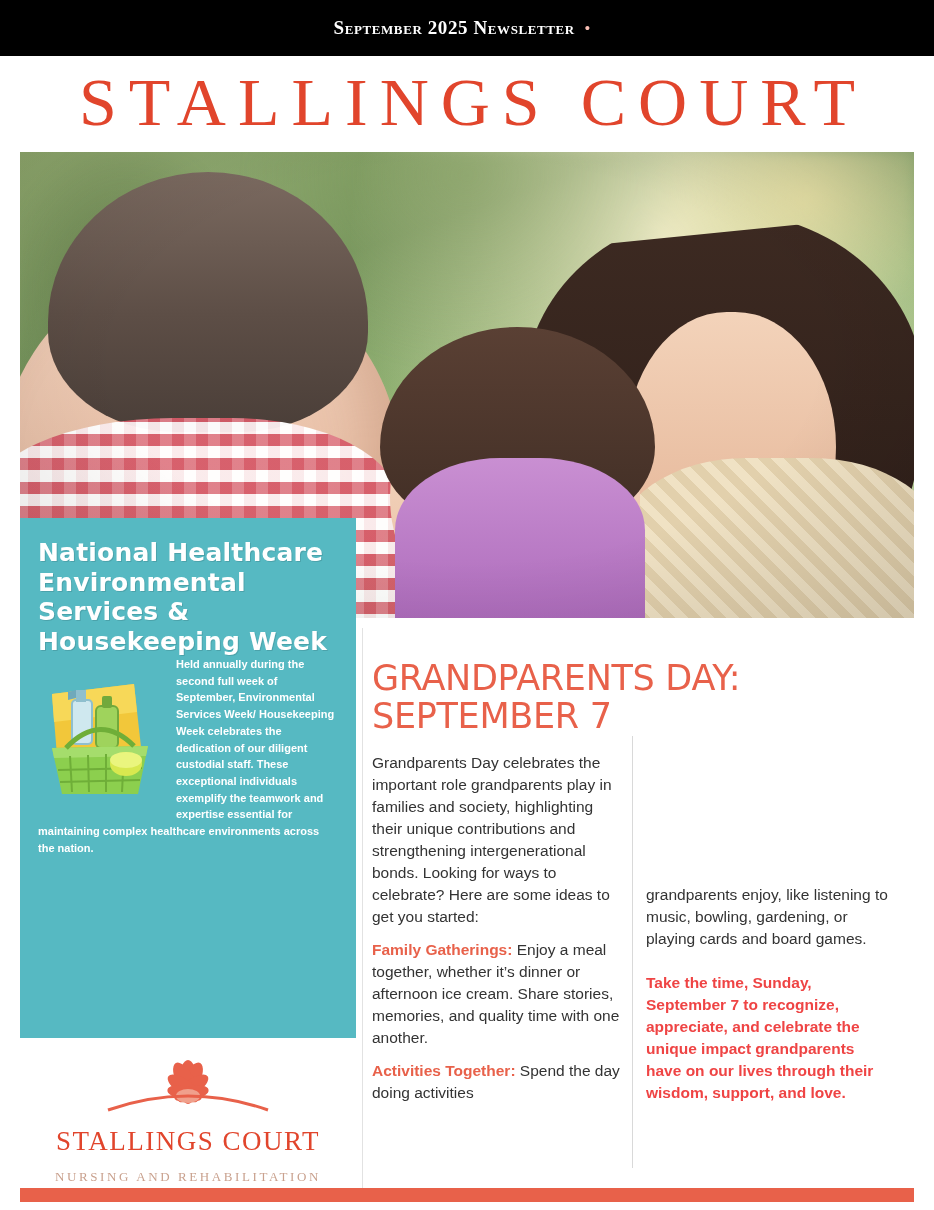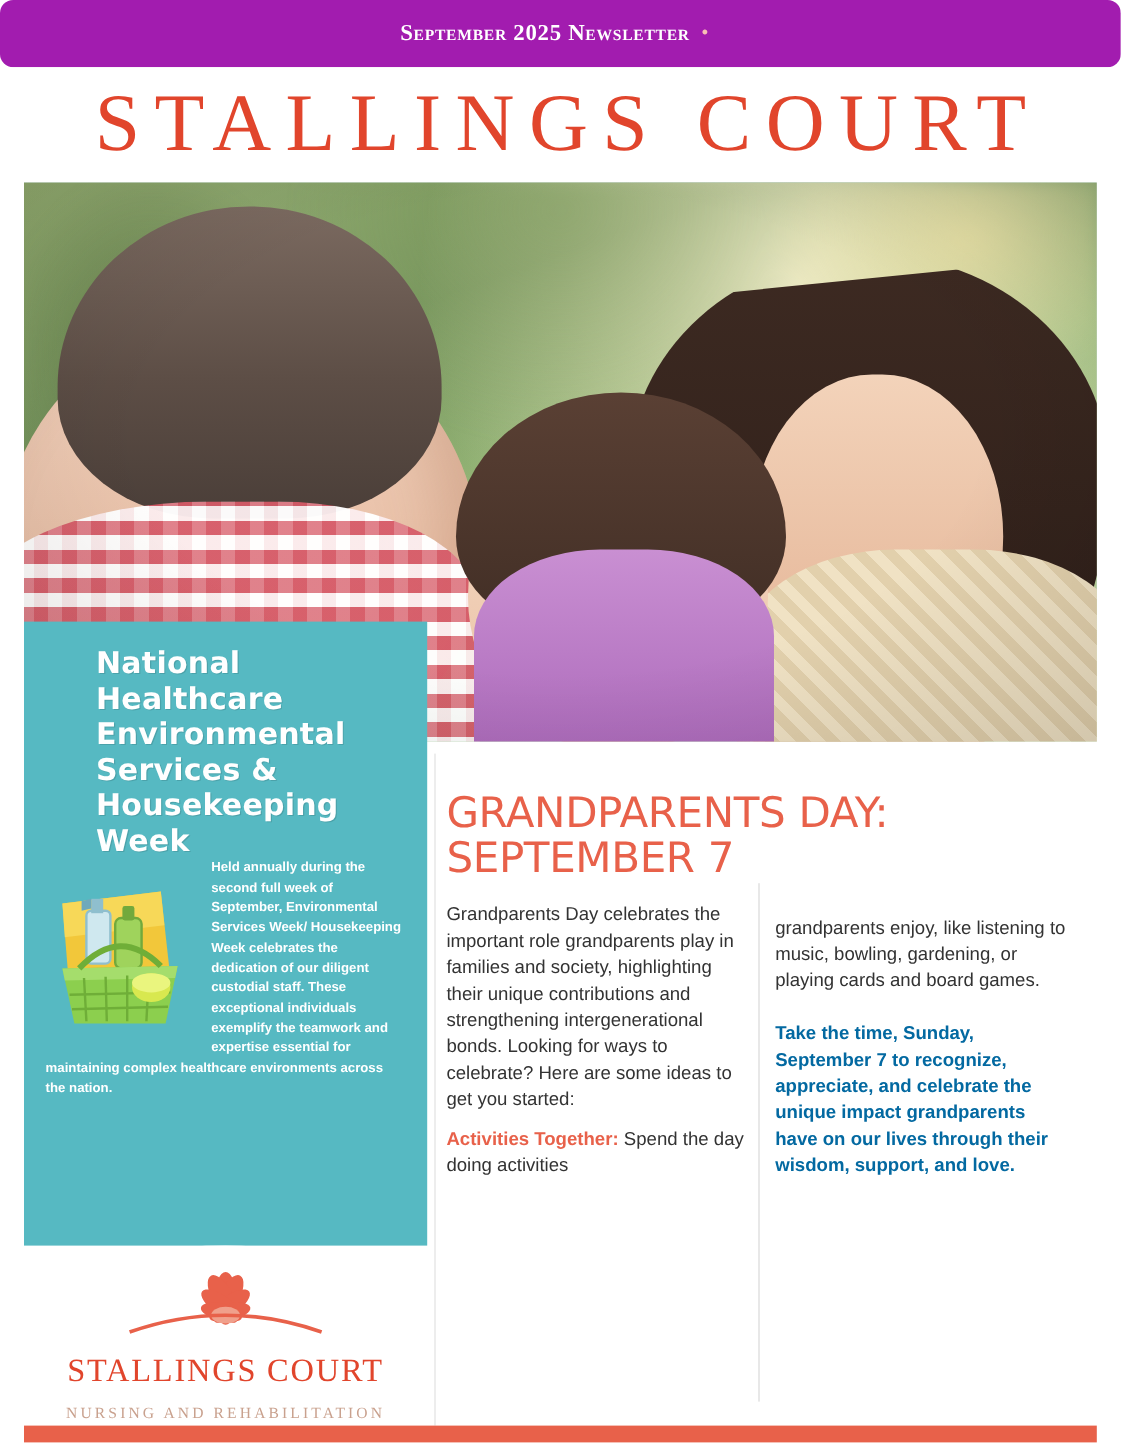--- a/index.html
+++ b/index.html
@@ -8,31 +8,30 @@
     width: 934px;
     height: 1210px;
     background: #ffffff;
     font-family: "Liberation Sans", sans-serif;
     overflow: hidden;
     position: relative;
   }
 
   
   .top-banner {
-    background: #a21caf;
+    background: #000000;
     height: 56px;
     display: flex;
     align-items: center;
     justify-content: center;
     color: #ffffff;
     font-family: "Liberation Serif", serif;
     font-weight: bold;
     font-size: 17px;
     letter-spacing: 0.4px;
-    border-radius: 11px;
   }
   .top-banner .issue {
     color: #ffffff;
     font-variant: small-caps;
     font-size: 19px;
     letter-spacing: 0.6px;
   }
   .top-banner .dot {
     margin: 0 10px;
     color: #f8bfb4;
@@ -182,21 +181,20 @@
     color: #ffffff;
     padding: 20px 18px 12px 18px;
   }
   .teal-col h2 {
     font-family: "DejaVu Sans", sans-serif;
     font-weight: bold;
     font-size: 25px;
     line-height: 1.18;
     letter-spacing: 0.2px;
     text-shadow: 1px 1px 0 rgba(0,0,0,0.12);
-    margin-left: 42px;
   }
   .teal-body {
     position: relative;
     font-size: 11px;
     font-weight: bold;
     line-height: 1.52;
   }
   .basket {
     float: left;
     width: 128px;
@@ -257,21 +255,21 @@
   }
   .col { width: 248px; }
   .col p {
     font-size: 15.5px;
     line-height: 1.42;
     color: #333333;
     margin-bottom: 11px;
   }
   .col p .lead { color: #e8614a; font-weight: bold; }
   .col p.highlight {
-    color: #0369a1;
+    color: #ef4444;
     font-weight: bold;
     margin-top: 22px;
   }
 
   
   .divider {
     position: absolute;
     left: 632px;
     top: 736px;
     width: 1px;
@@ -392,20 +390,23 @@
 <div class="divider"></div>
 
 <div class="article">
   <h1>GRANDPARENTS DAY: SEPTEMBER 7</h1>
   <div class="cols">
     <div class="col">
       <p>
         <span>Grandparents Day celebrates the important role grandparents play in families and society, highlighting their unique contributions and strengthening intergenerational bonds. Looking for ways to celebrate? Here are some ideas to get you started:</span>
       </p>
       <p>
+        <span class="lead">Family Gatherings:</span><span> Enjoy a meal together, whether it’s dinner or afternoon ice cream. Share stories, memories, and quality time with one another.</span>
+      </p>
+      <p>
         <span class="lead">Activities Together:</span><span> Spend the day doing activities</span>
       </p>
     </div>
     <div class="col">
       <p>
         <span>grandparents enjoy, like listening to music, bowling, gardening, or playing cards and board games.</span>
       </p>
       <p class="highlight">Take the time, Sunday, September 7 to recognize, appreciate, and celebrate the unique impact grandparents have on our lives through their wisdom, support, and love.</p>
     </div>
   </div>

